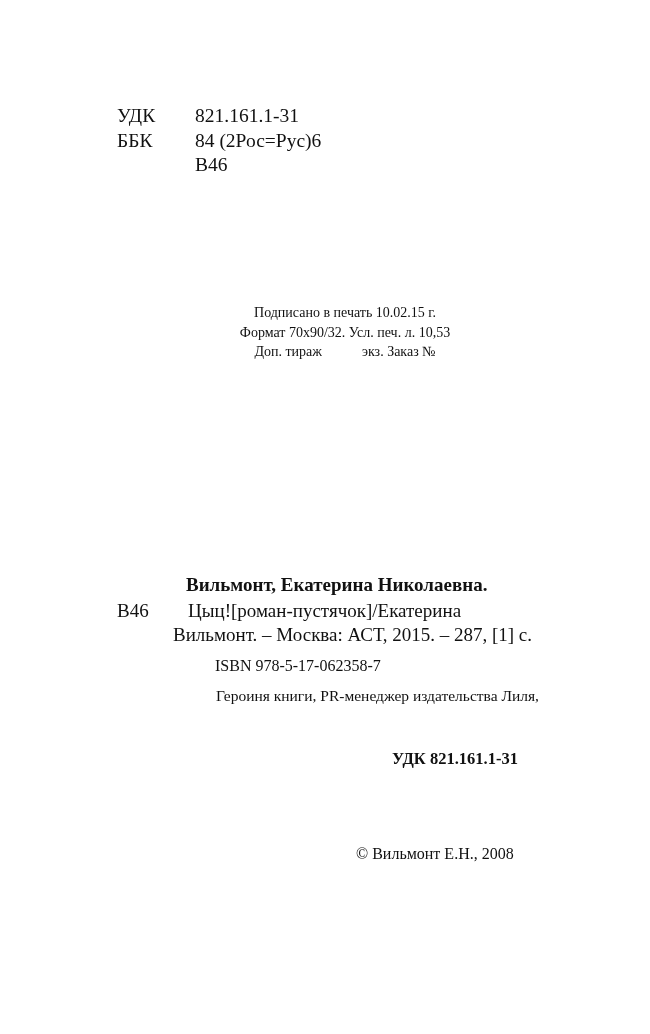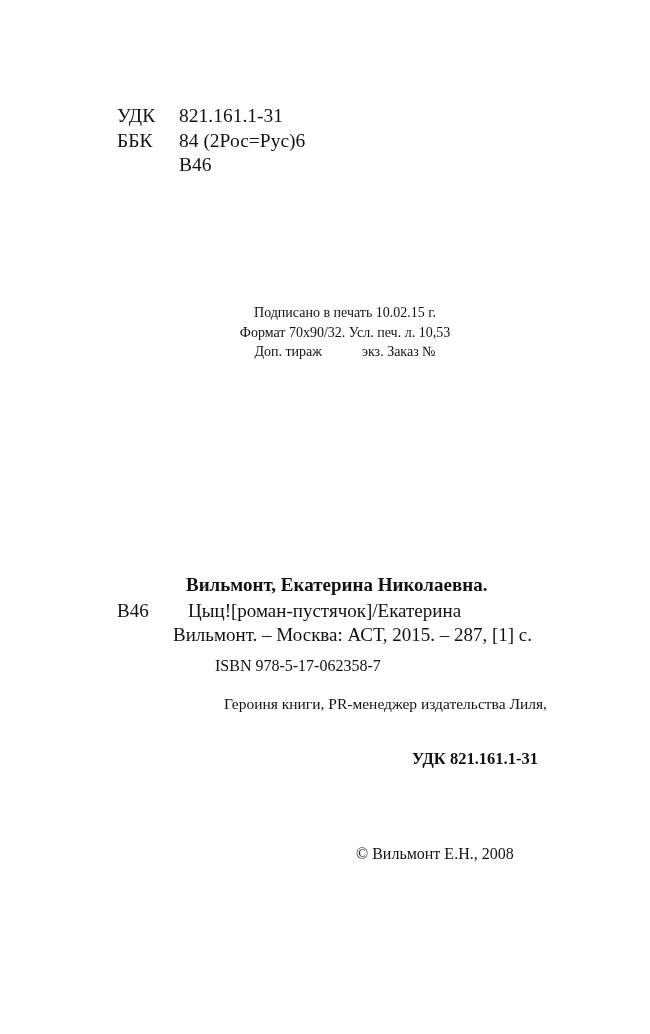--- a/index.html
+++ b/index.html
@@ -2,33 +2,33 @@
 <html><head>
   <meta charset="utf-8">
   <style>
     html, body { margin: 0; padding: 0; background: #ffffff; }
     body {
       width: 650px; height: 1034px; position: relative; overflow: hidden;
       font-family: "Liberation Serif", "DejaVu Serif", serif; color: #111;
     }
     .abs { position: absolute; white-space: nowrap; }
     .top-block { left: 117px; top: 104px; font-size: 19.5px; line-height: 24.5px; }
-    .top-block .row { display: flex; }
+    .top-block .row { display: flex; gap: 16px; }
     .top-block .lab { width: 62px; }
     .imprint { left: 0; width: 690px; top: 303px; text-align: center; font-size: 14px; line-height: 19.5px; }
     .imprint .gap { display: inline-block; width: 40px; }
     .author { left: 186px; top: 574px; font-size: 19px; font-weight: bold; }
     .b46 { left: 117px; top: 600px; font-size: 19px; }
     .title-line { left: 188px; top: 600px; width: 382px; font-size: 19px; display: flex; justify-content: flex-start; }
     .pub-line { left: 173px; top: 624px; font-size: 19px; }
     .isbn { left: 203px; top: 657px; font-size: 16px; margin-left: 12px; }
     .annot { left: 185px; top: 686px; width: 400px; font-size: 15.5px; line-height: 20.5px; white-space: normal; text-align: justify; }
-    .annot p { margin: 8px; }
+    .annot p { margin: 0; }
     .annot .indent { text-indent: 31px; }
-    .codes { left: 412px; top: 747px; font-size: 16.5px; font-weight: bold; line-height: 23px; }
+    .codes { left: 392px; top: 747px; font-size: 16.5px; font-weight: bold; line-height: 23px; }
     .copy { left: 356px; top: 843px; font-size: 16px; line-height: 21.5px; }
   </style>
 </head>
 <body>
 
 <div class="abs top-block">
   <div class="row">
     <span class="lab">УДК</span>
     <span>821.161.1-31</span>
   </div>

